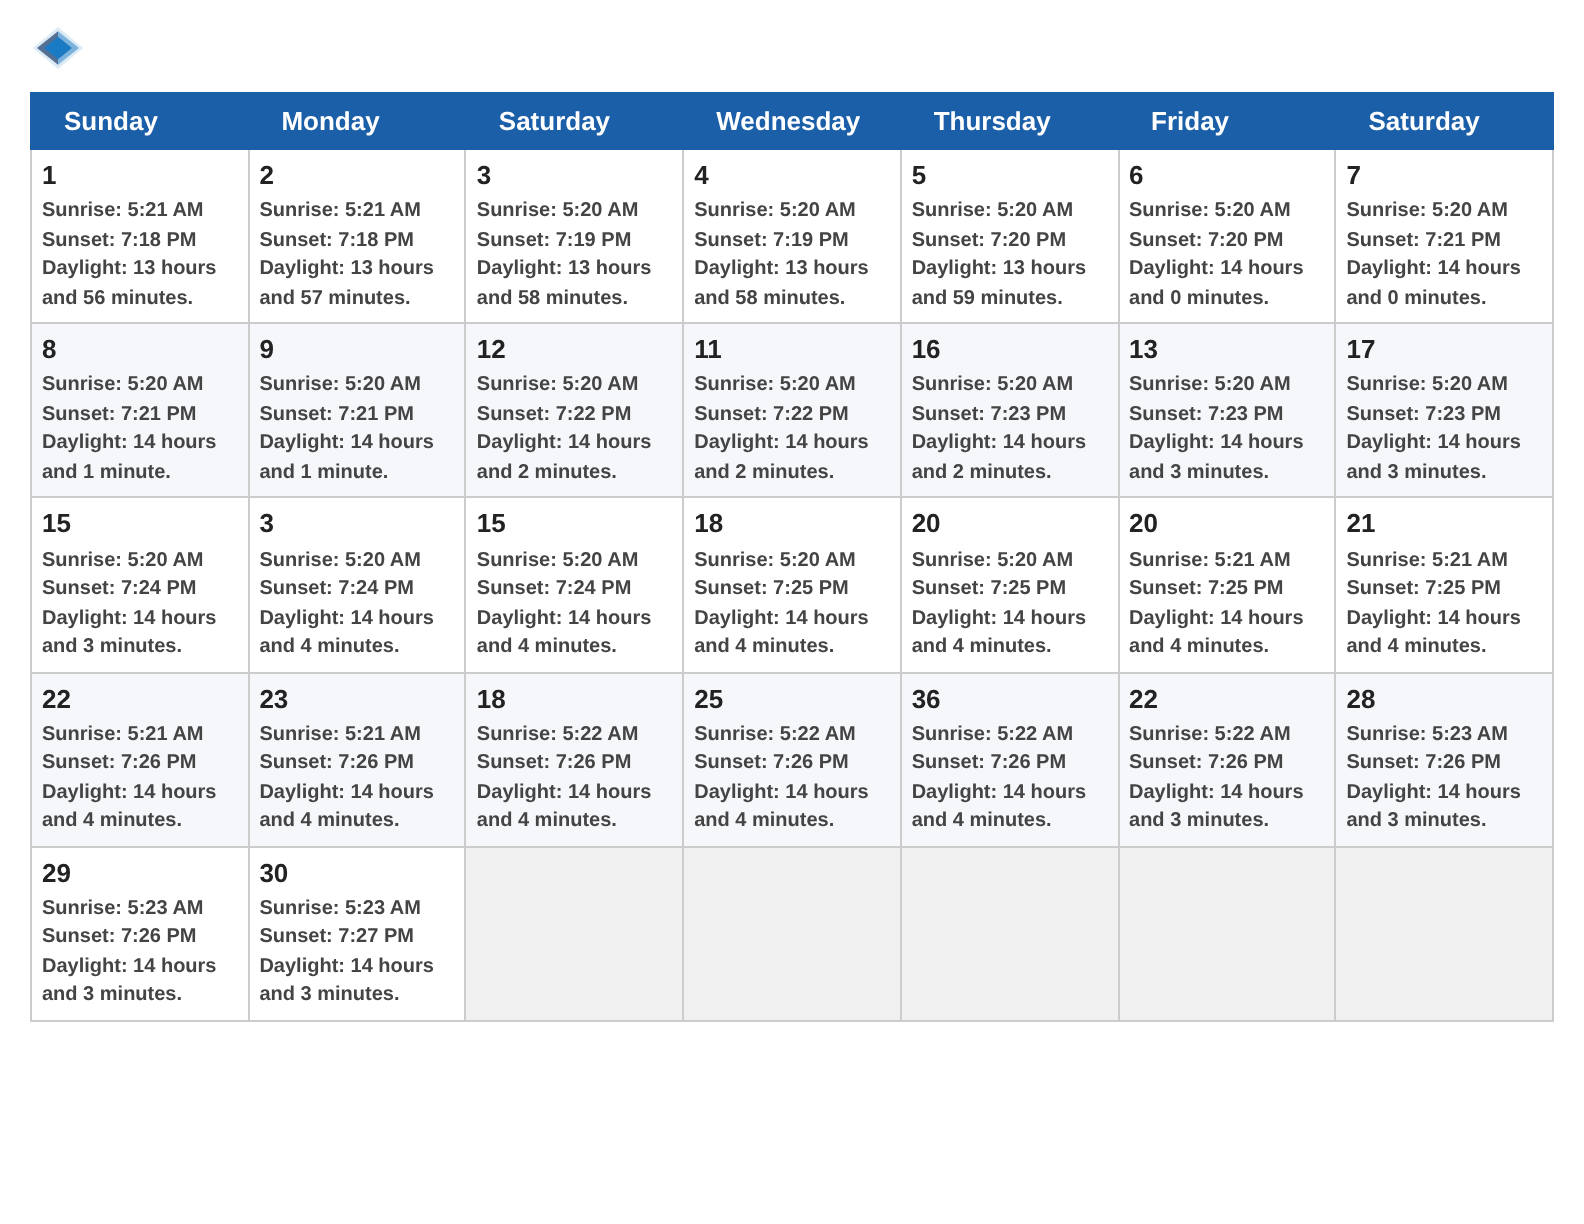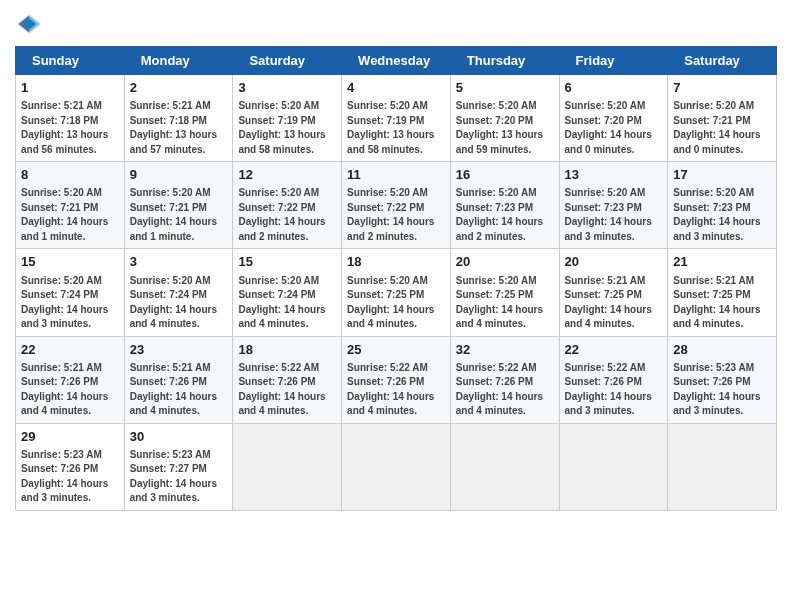--- a/index.html
+++ b/index.html
@@ -290,21 +290,21 @@
 Sunset: 7:26 PM
 Daylight: 14 hours and 4 minutes.</div>
           </td>
           <td>
             <span class="day-number">25</span>
             <div class="day-info" style="white-space: pre-line;">Sunrise: 5:22 AM
 Sunset: 7:26 PM
 Daylight: 14 hours and 4 minutes.</div>
           </td>
           <td>
-            <span class="day-number">32</span>
+            <span class="day-number">36</span>
             <div class="day-info" style="white-space: pre-line;">Sunrise: 5:22 AM
 Sunset: 7:26 PM
 Daylight: 14 hours and 4 minutes.</div>
           </td>
           <td>
             <span class="day-number">22</span>
             <div class="day-info" style="white-space: pre-line;">Sunrise: 5:22 AM
 Sunset: 7:26 PM
 Daylight: 14 hours and 3 minutes.</div>
           </td>

